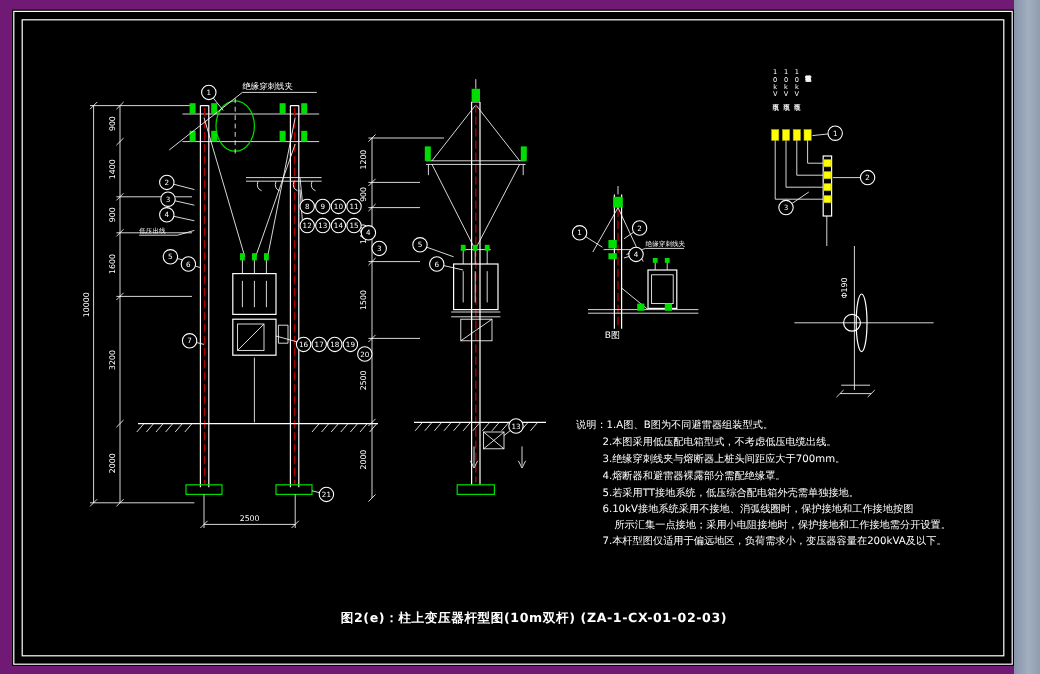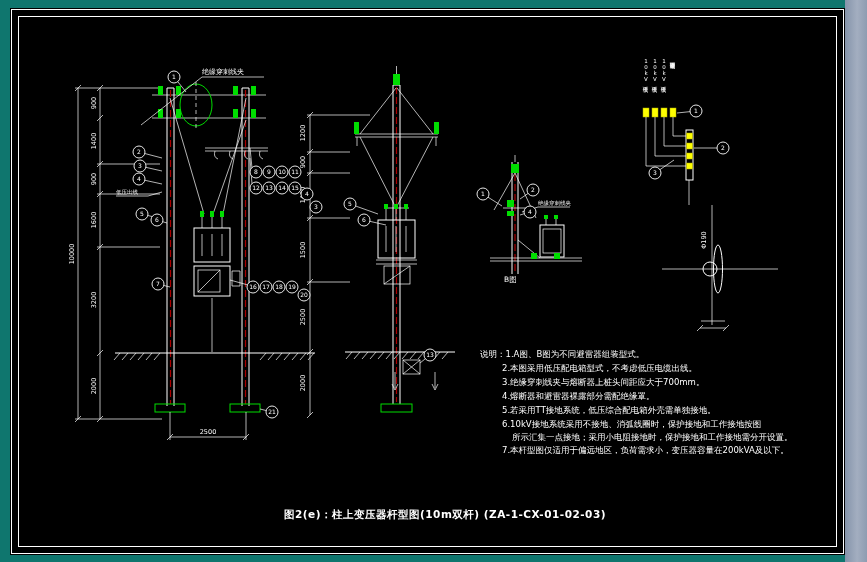--- a/index.html
+++ b/index.html
@@ -1,16 +1,16 @@
 <!DOCTYPE html>
 <html><head>
 <meta charset="utf-8">
 <style>
   html,body{margin:0;padding:0;background:#7a8aa2;font-family:"DejaVu Sans",sans-serif;}
-  .viewport{position:relative;width:867px;height:562px;background:#0f766e;overflow:hidden;}
+  .viewport{position:relative;width:867px;height:562px;background:#701a75;overflow:hidden;}
   .right-strip{position:absolute;right:0;top:0;width:22px;height:562px;
     background:linear-gradient(to right,#8594aa,#a3aec0 55%,#8e9cb1);}
   .sheet{position:absolute;left:10px;top:8px;width:835px;height:547px;background:#000;}
   svg{display:block;}
   .w{stroke:#ffffff;fill:none;stroke-width:1;}
   .wt{stroke:#ffffff;fill:none;stroke-width:0.7;}
   .grn{stroke:#00dd00;fill:none;stroke-width:1;}
   .grnf{fill:#00dd00;stroke:none;}
   .red{stroke:#aa0000;stroke-width:1.2;fill:none;stroke-dasharray:7 3;}
   .yel{fill:#ffff00;stroke:#b0b000;stroke-width:0.5;}

